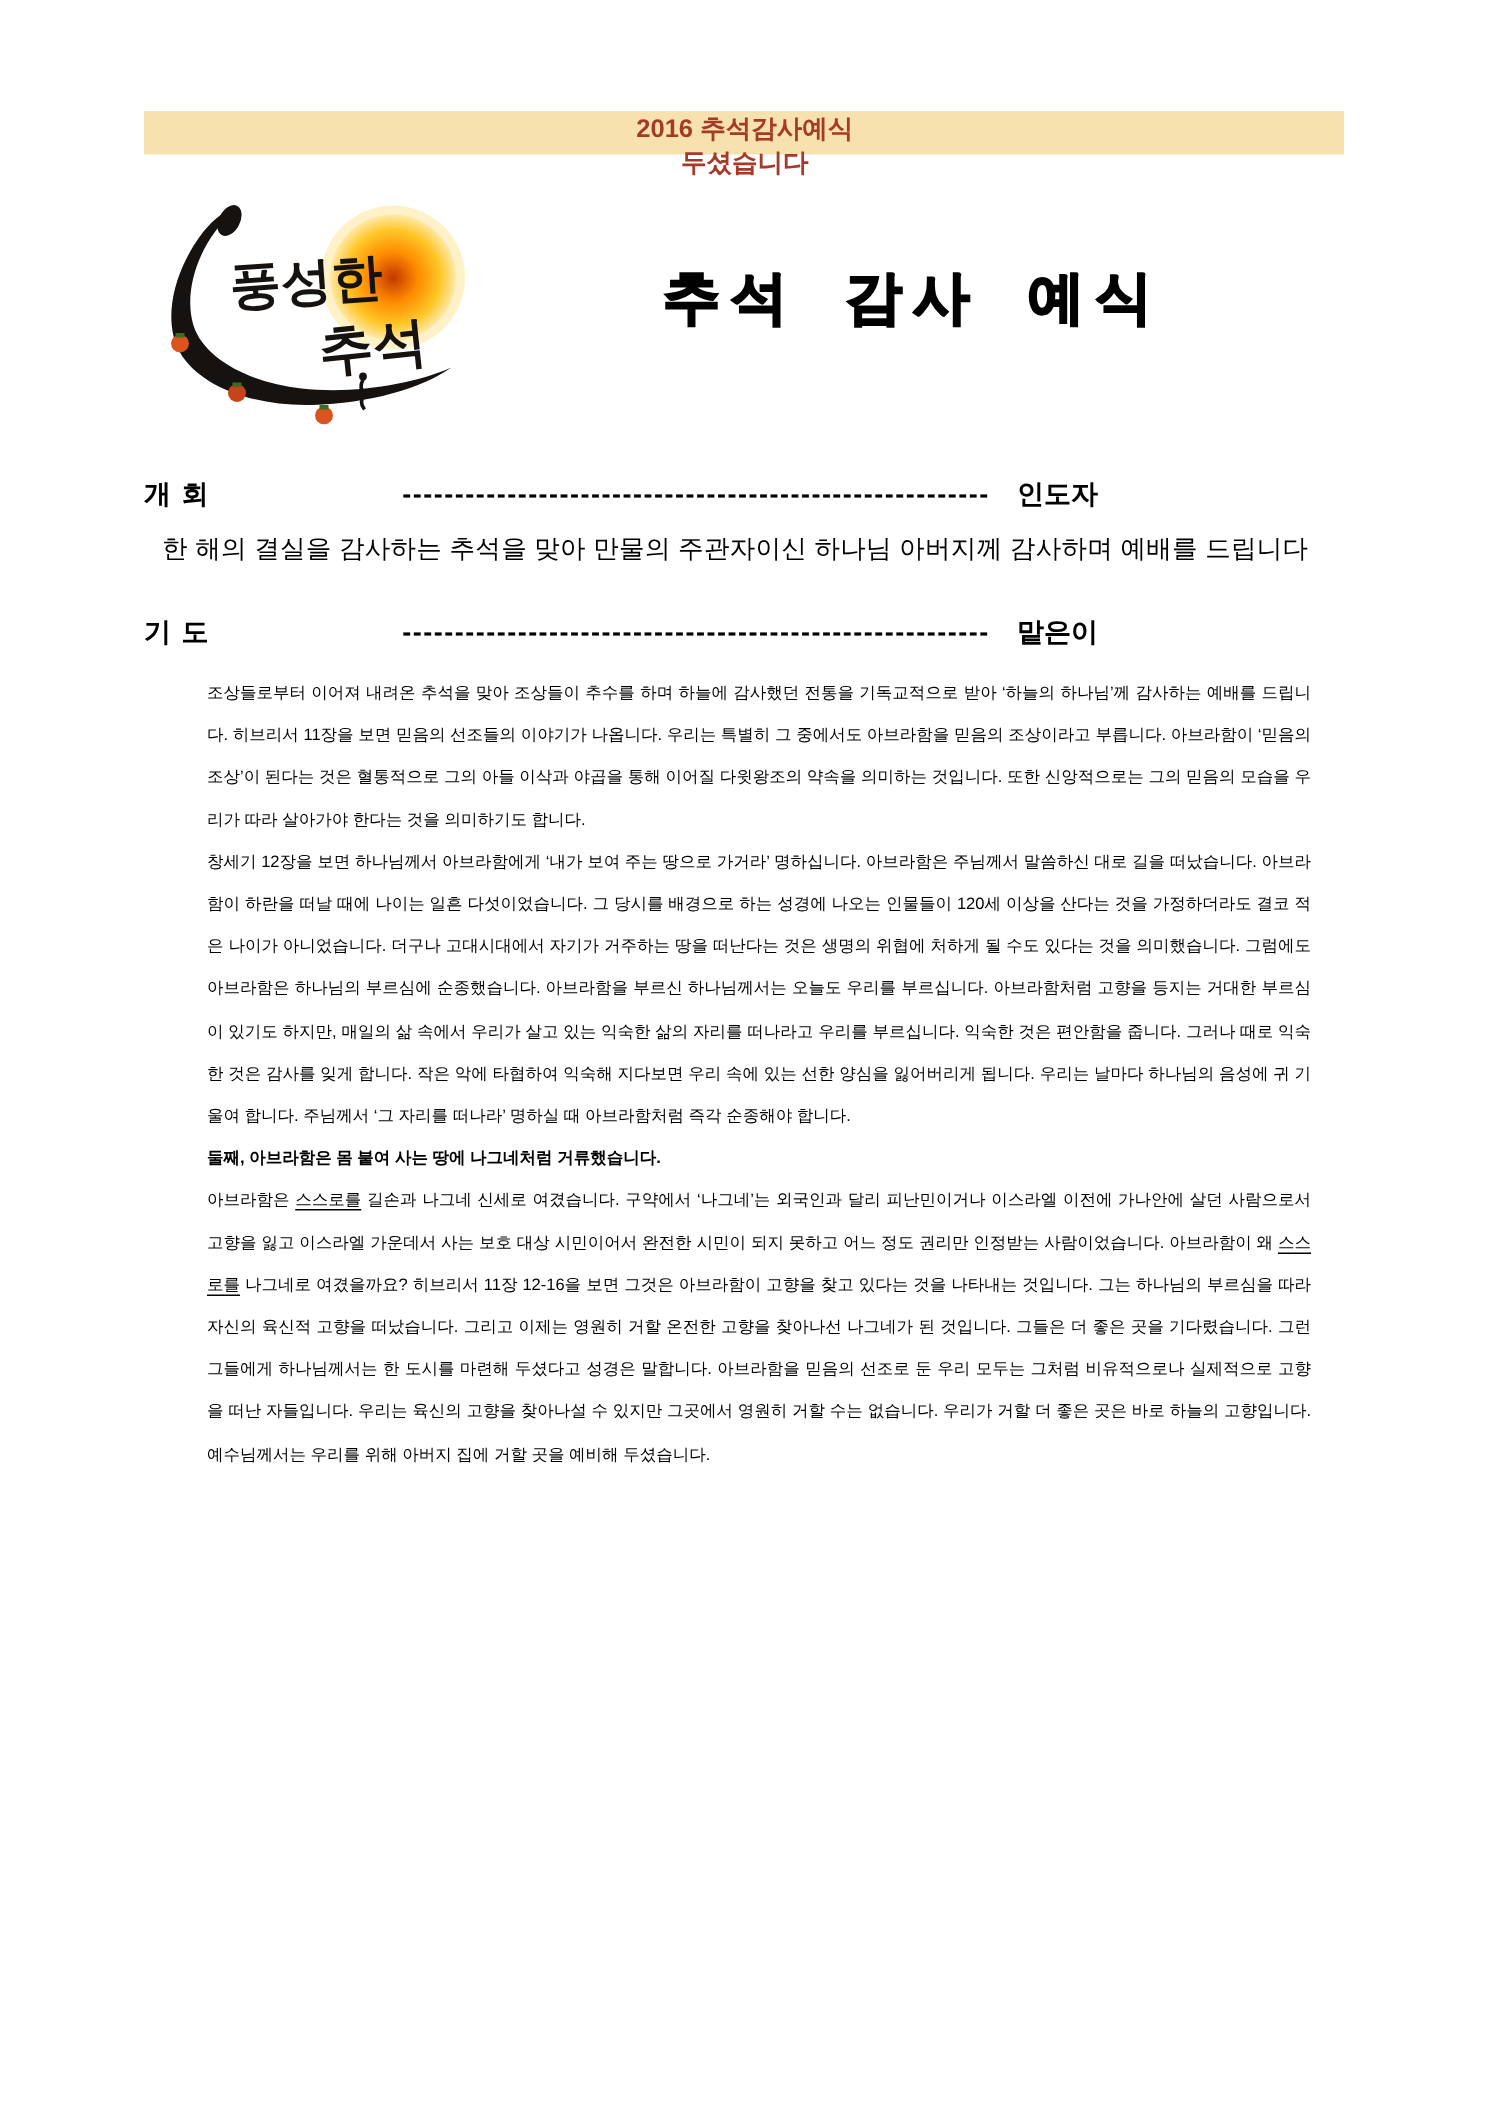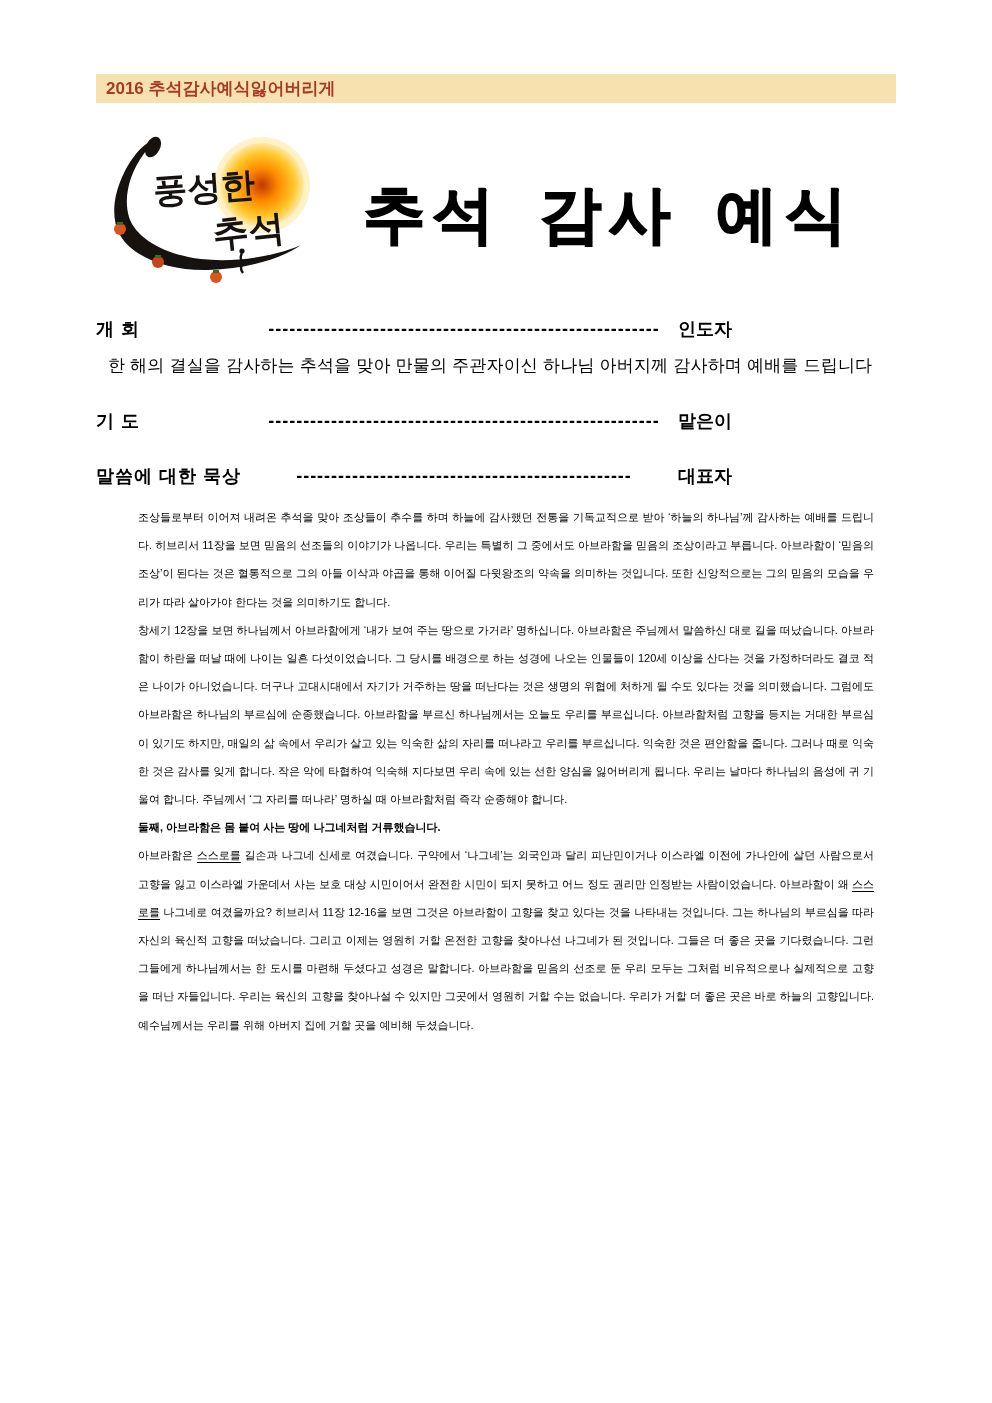--- a/index.html
+++ b/index.html
@@ -9,32 +9,33 @@
     font-family: "Liberation Sans", "DejaVu Sans", sans-serif;
     color: #000;
     position: relative;
   }
   .page { width: 800px; margin: 0 auto; padding-top: 74px; }
 
   
   .header-bar {
     height: 29px;
     background: #f7e1ae;
-    display: flex; align-items: center; justify-content: flex-start;
+    display: flex; align-items: center; justify-content: space-between;
     padding: 0 9px 0 10px;
     font-size: 17px; font-weight: bold;
     color: #a63a28;
+    flex-direction: column;
   }
 
   
   .masthead { display: flex; align-items: flex-start; margin-top: 32px; height: 150px; }
   .logo-box { width: 225px; height: 148px; flex: none; }
   .title-wrap { flex: 1; text-align: center; padding-top: 38px; }
   .doc-title {
-    font-size: 62px; font-weight: 900;
+    font-size: 38px; font-weight: 900;
     letter-spacing: 7px; word-spacing: 14px;
     -webkit-text-stroke: 1.5px #000;
     color: #000; white-space: nowrap;
   }
 
   
   .program { margin-top: 16px; }
   .prog-row {
     display: flex; align-items: baseline;
     font-size: 18px; font-weight: bold;
@@ -61,21 +62,21 @@
   .body-heading { font-weight: bold; text-align: left; }
   .u { text-decoration: underline; text-underline-offset: 3px; }
 </style>
 </head>
 <body>
 
 <div class="page">
 
   <div class="header-bar">
     <span>2016 추석감사예식</span>
-    <span>잃어버리게</span>
+    <span>두셨습니다</span>
   </div>
 
   <div class="masthead">
     <div class="logo-box">
       <svg width="225" height="148" viewBox="0 0 225 148">
         <defs>
           <radialGradient id="moonGrad" cx="50%" cy="50%" r="50%">
             <stop offset="0%" stop-color="#c33700"></stop>
             <stop offset="40%" stop-color="#ff8c00"></stop>
             <stop offset="75%" stop-color="#ffc627"></stop>
@@ -127,25 +128,20 @@
     <div class="prog-note">한 해의 결실을 감사하는 추석을 맞아 만물의 주관자이신 하나님 아버지께 감사하며 예배를 드립니다</div>
 
 
     <div class="prog-row">
       <span class="prog-label">기  도</span>
       <span class="prog-mid">--------------------------------------------------------</span>
       <span class="prog-right">맡은이</span>
     </div>
 
 
-    <div class="prog-row">
-      <span class="prog-label">말씀에 대한 묵상</span>
-      <span class="prog-mid">------------------------------------------------</span>
-      <span class="prog-right">대표자</span>
-    </div>
 
   </div>
 
   <div class="body-text">
       <div class="body-para"><span>조상들로부터 이어져 내려온 추석을 맞아 조상들이 추수를 하며 하늘에 감사했던 전통을 기독교적으로 받아 ‘하늘의 하나님’께 감사하는 예배를 드립니다. 히브리서 11장을 보면 믿음의 선조들의 이야기가 나옵니다. 우리는 특별히 그 중에서도 아브라함을 믿음의 조상이라고 부릅니다. 아브라함이 ‘믿음의 조상’이 된다는 것은 혈통적으로 그의 아들 이삭과 야곱을 통해 이어질 다윗왕조의 약속을 의미하는 것입니다. 또한 신앙적으로는 그의 믿음의 모습을 우리가 따라 살아가야 한다는 것을 의미하기도 합니다.</span></div>
       <div class="body-para"><span>창세기 12장을 보면 하나님께서 아브라함에게 ‘내가 보여 주는 땅으로 가거라’ 명하십니다. 아브라함은 주님께서 말씀하신 대로 길을 떠났습니다. 아브라함이 하란을 떠날 때에 나이는 일흔 다섯이었습니다. 그 당시를 배경으로 하는 성경에 나오는 인물들이 120세 이상을 산다는 것을 가정하더라도 결코 적은 나이가 아니었습니다. 더구나 고대시대에서 자기가 거주하는 땅을 떠난다는 것은 생명의 위협에 처하게 될 수도 있다는 것을 의미했습니다. 그럼에도 아브라함은 하나님의 부르심에 순종했습니다. 아브라함을 부르신 하나님께서는 오늘도 우리를 부르십니다. 아브라함처럼 고향을 등지는 거대한 부르심이 있기도 하지만, 매일의 삶 속에서 우리가 살고 있는 익숙한 삶의 자리를 떠나라고 우리를 부르십니다. 익숙한 것은 편안함을 줍니다. 그러나 때로 익숙한 것은 감사를 잊게 합니다. 작은 악에 타협하여 익숙해 지다보면 우리 속에 있는 선한 양심을 잃어버리게 됩니다. 우리는 날마다 하나님의 음성에 귀 기울여 합니다. 주님께서 ‘그 자리를 떠나라’ 명하실 때 아브라함처럼 즉각 순종해야 합니다.</span></div>
       <div class="body-heading"><span>둘째, 아브라함은 몸 붙여 사는 땅에 나그네처럼 거류했습니다.</span></div>
       <div class="body-para"><span>아브라함은 </span><span class="u">스스로를</span><span> 길손과 나그네 신세로 여겼습니다. 구약에서 ‘나그네’는 외국인과 달리 피난민이거나 이스라엘 이전에 가나안에 살던 사람으로서 고향을 잃고 이스라엘 가운데서 사는 보호 대상 시민이어서 완전한 시민이 되지 못하고 어느 정도 권리만 인정받는 사람이었습니다. 아브라함이 왜 </span><span class="u">스스로를</span><span> 나그네로 여겼을까요? 히브리서 11장 12-16을 보면 그것은 아브라함이 고향을 찾고 있다는 것을 나타내는 것입니다. 그는 하나님의 부르심을 따라 자신의 육신적 고향을 떠났습니다. 그리고 이제는 영원히 거할 온전한 고향을 찾아나선 나그네가 된 것입니다. 그들은 더 좋은 곳을 기다렸습니다. 그런 그들에게 하나님께서는 한 도시를 마련해 두셨다고 성경은 말합니다. 아브라함을 믿음의 선조로 둔 우리 모두는 그처럼 비유적으로나 실제적으로 고향을 떠난 자들입니다. 우리는 육신의 고향을 찾아나설 수 있지만 그곳에서 영원히 거할 수는 없습니다. 우리가 거할 더 좋은 곳은 바로 하늘의 고향입니다. 예수님께서는 우리를 위해 아버지 집에 거할 곳을 예비해 두셨습니다.</span></div>
     </div>
 

